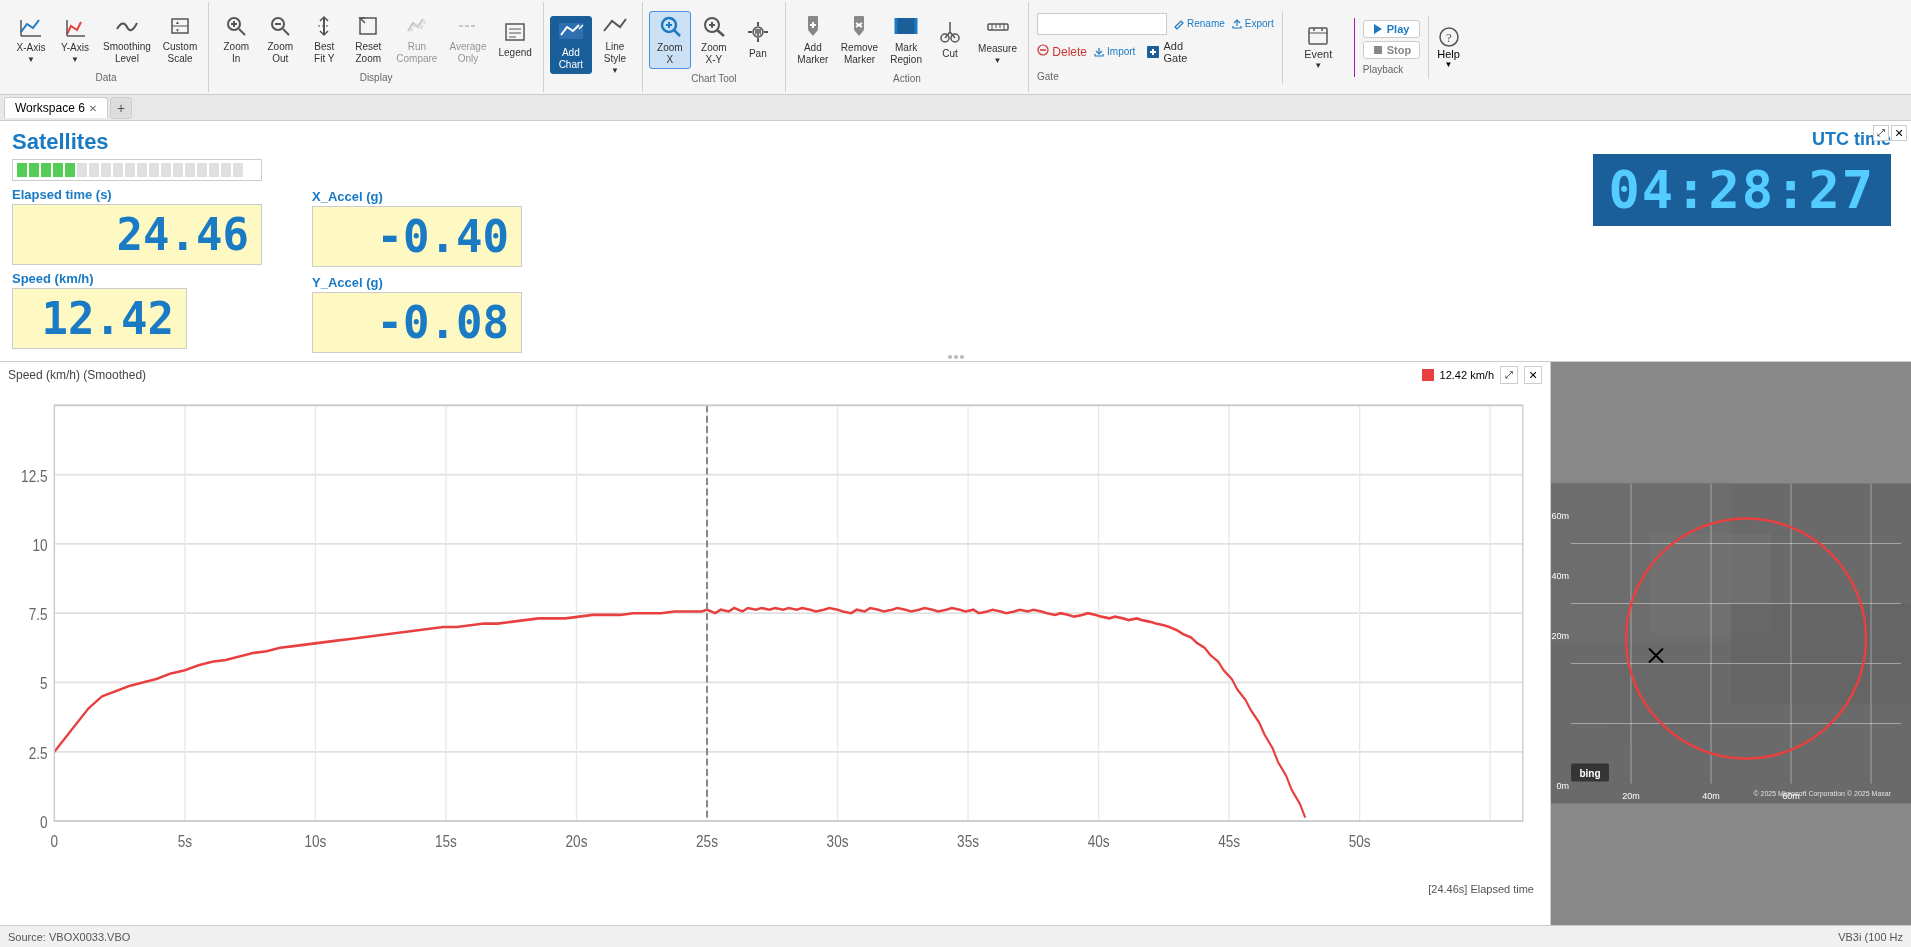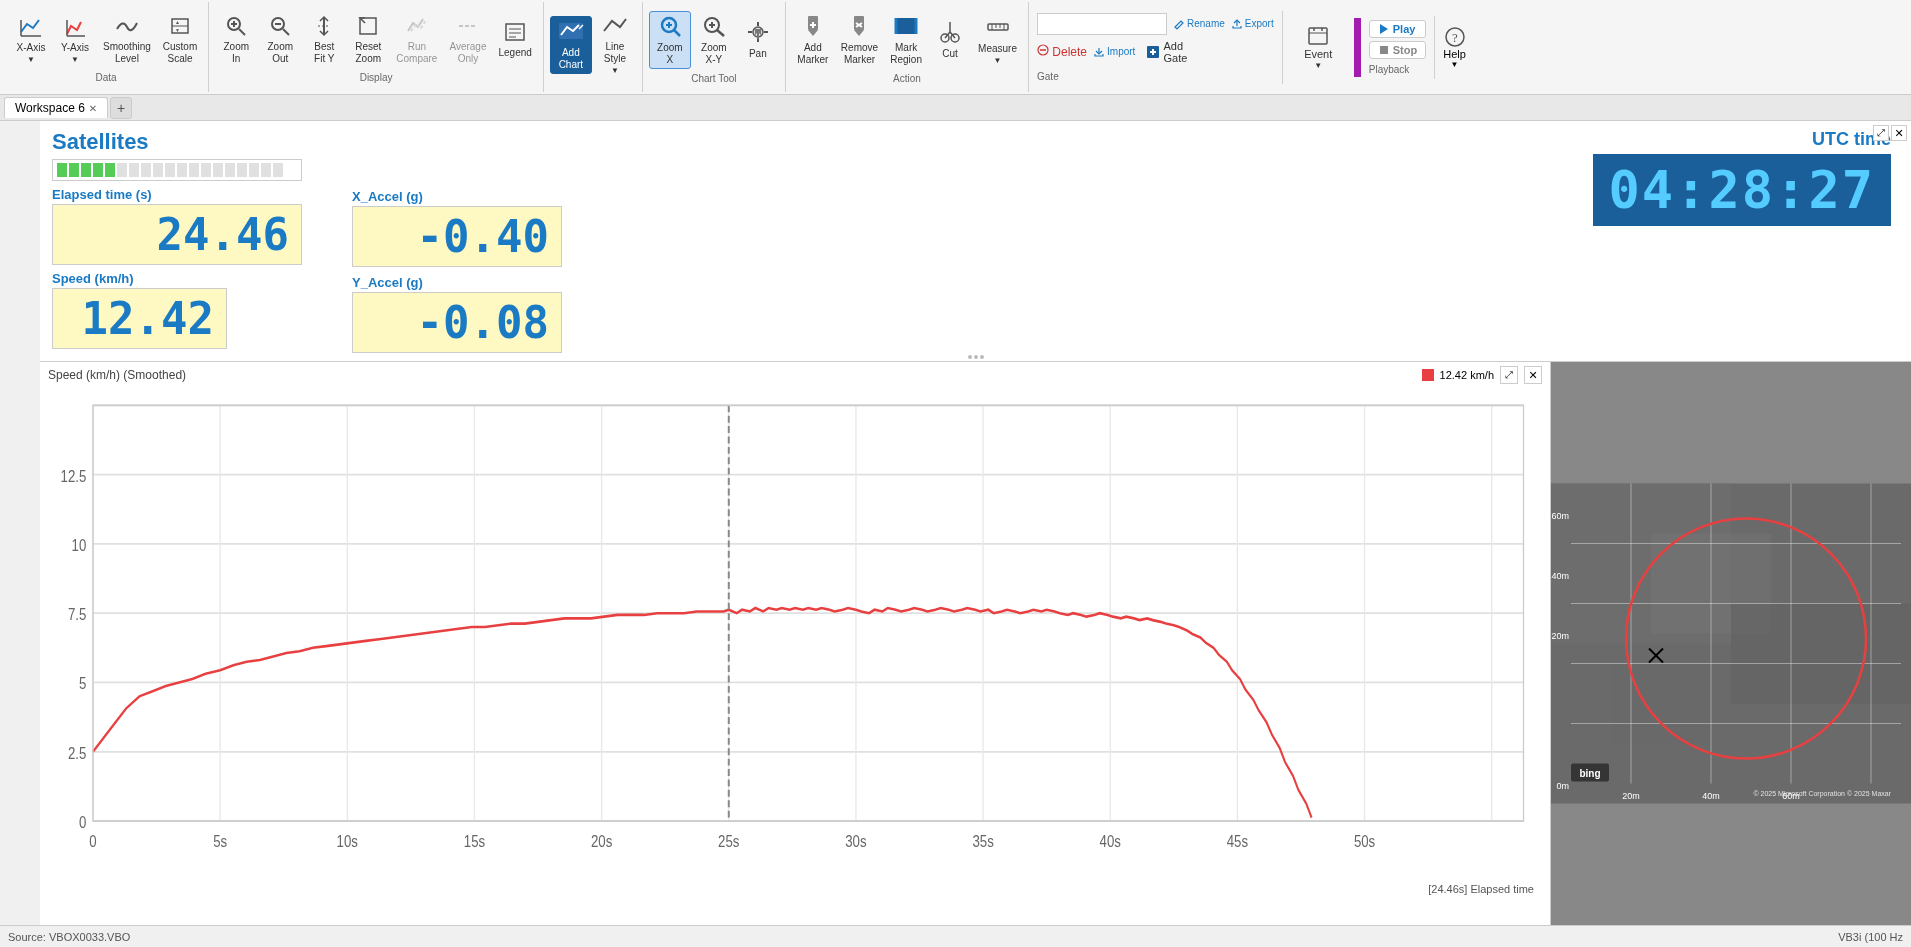--- a/index.html
+++ b/index.html
@@ -147,21 +147,20 @@
       display: flex; align-items: center; justify-content: center;
       background: #ddd; border: 1px solid #ccc; border-radius: 3px;
       cursor: pointer; font-size: 14px; color: #555;
     }
 
     
     .main-content {
       display: flex;
       flex-direction: column;
       height: calc(947px - 95px - 26px - 22px);
-      padding-left: 40px;
     }
 
     
     .metrics-panel {
       background: white;
       border-bottom: 1px solid #ccc;
       padding: 8px 12px;
       display: flex;
       align-items: flex-start;
       gap: 20px;
@@ -600,21 +599,21 @@
               <rect x="2" y="2" width="12" height="12" fill="#1a5f9a" rx="1"></rect>
               <line x1="8" y1="5" x2="8" y2="11" stroke="white" stroke-width="2"></line>
               <line x1="5" y1="8" x2="11" y2="8" stroke="white" stroke-width="2"></line>
             </svg>
           <span style="font-size:11px;">Add<br>Gate</span>
         </div>
       </div>
       <div class="toolbar-group-label">Gate</div>
     </div>
 
-    <div style="display:flex; flex-direction:column; align-items:center; padding:4px 8px; border-right:7px solid #a21caf; justify-content:center;">
+    <div style="display:flex; flex-direction:column; align-items:center; padding:4px 8px; border-right:1px solid #a21caf; justify-content:center;">
       <div class="tb-btn tb-dropdown" style="min-width:55px;">
         <svg width="24" height="22" viewBox="0 0 24 22">
             <rect x="3" y="3" width="18" height="16" fill="none" stroke="#555" stroke-width="1.5" rx="1"></rect>
             <line x1="3" y1="8" x2="21" y2="8" stroke="#555" stroke-width="1"></line>
             <line x1="8" y1="3" x2="8" y2="6" stroke="#555" stroke-width="1.5"></line>
             <line x1="16" y1="3" x2="16" y2="6" stroke="#555" stroke-width="1.5"></line>
           </svg>
         <span style="font-size:11px;">Event</span>
         <span style="font-size:8px;">▼</span>
       </div>

